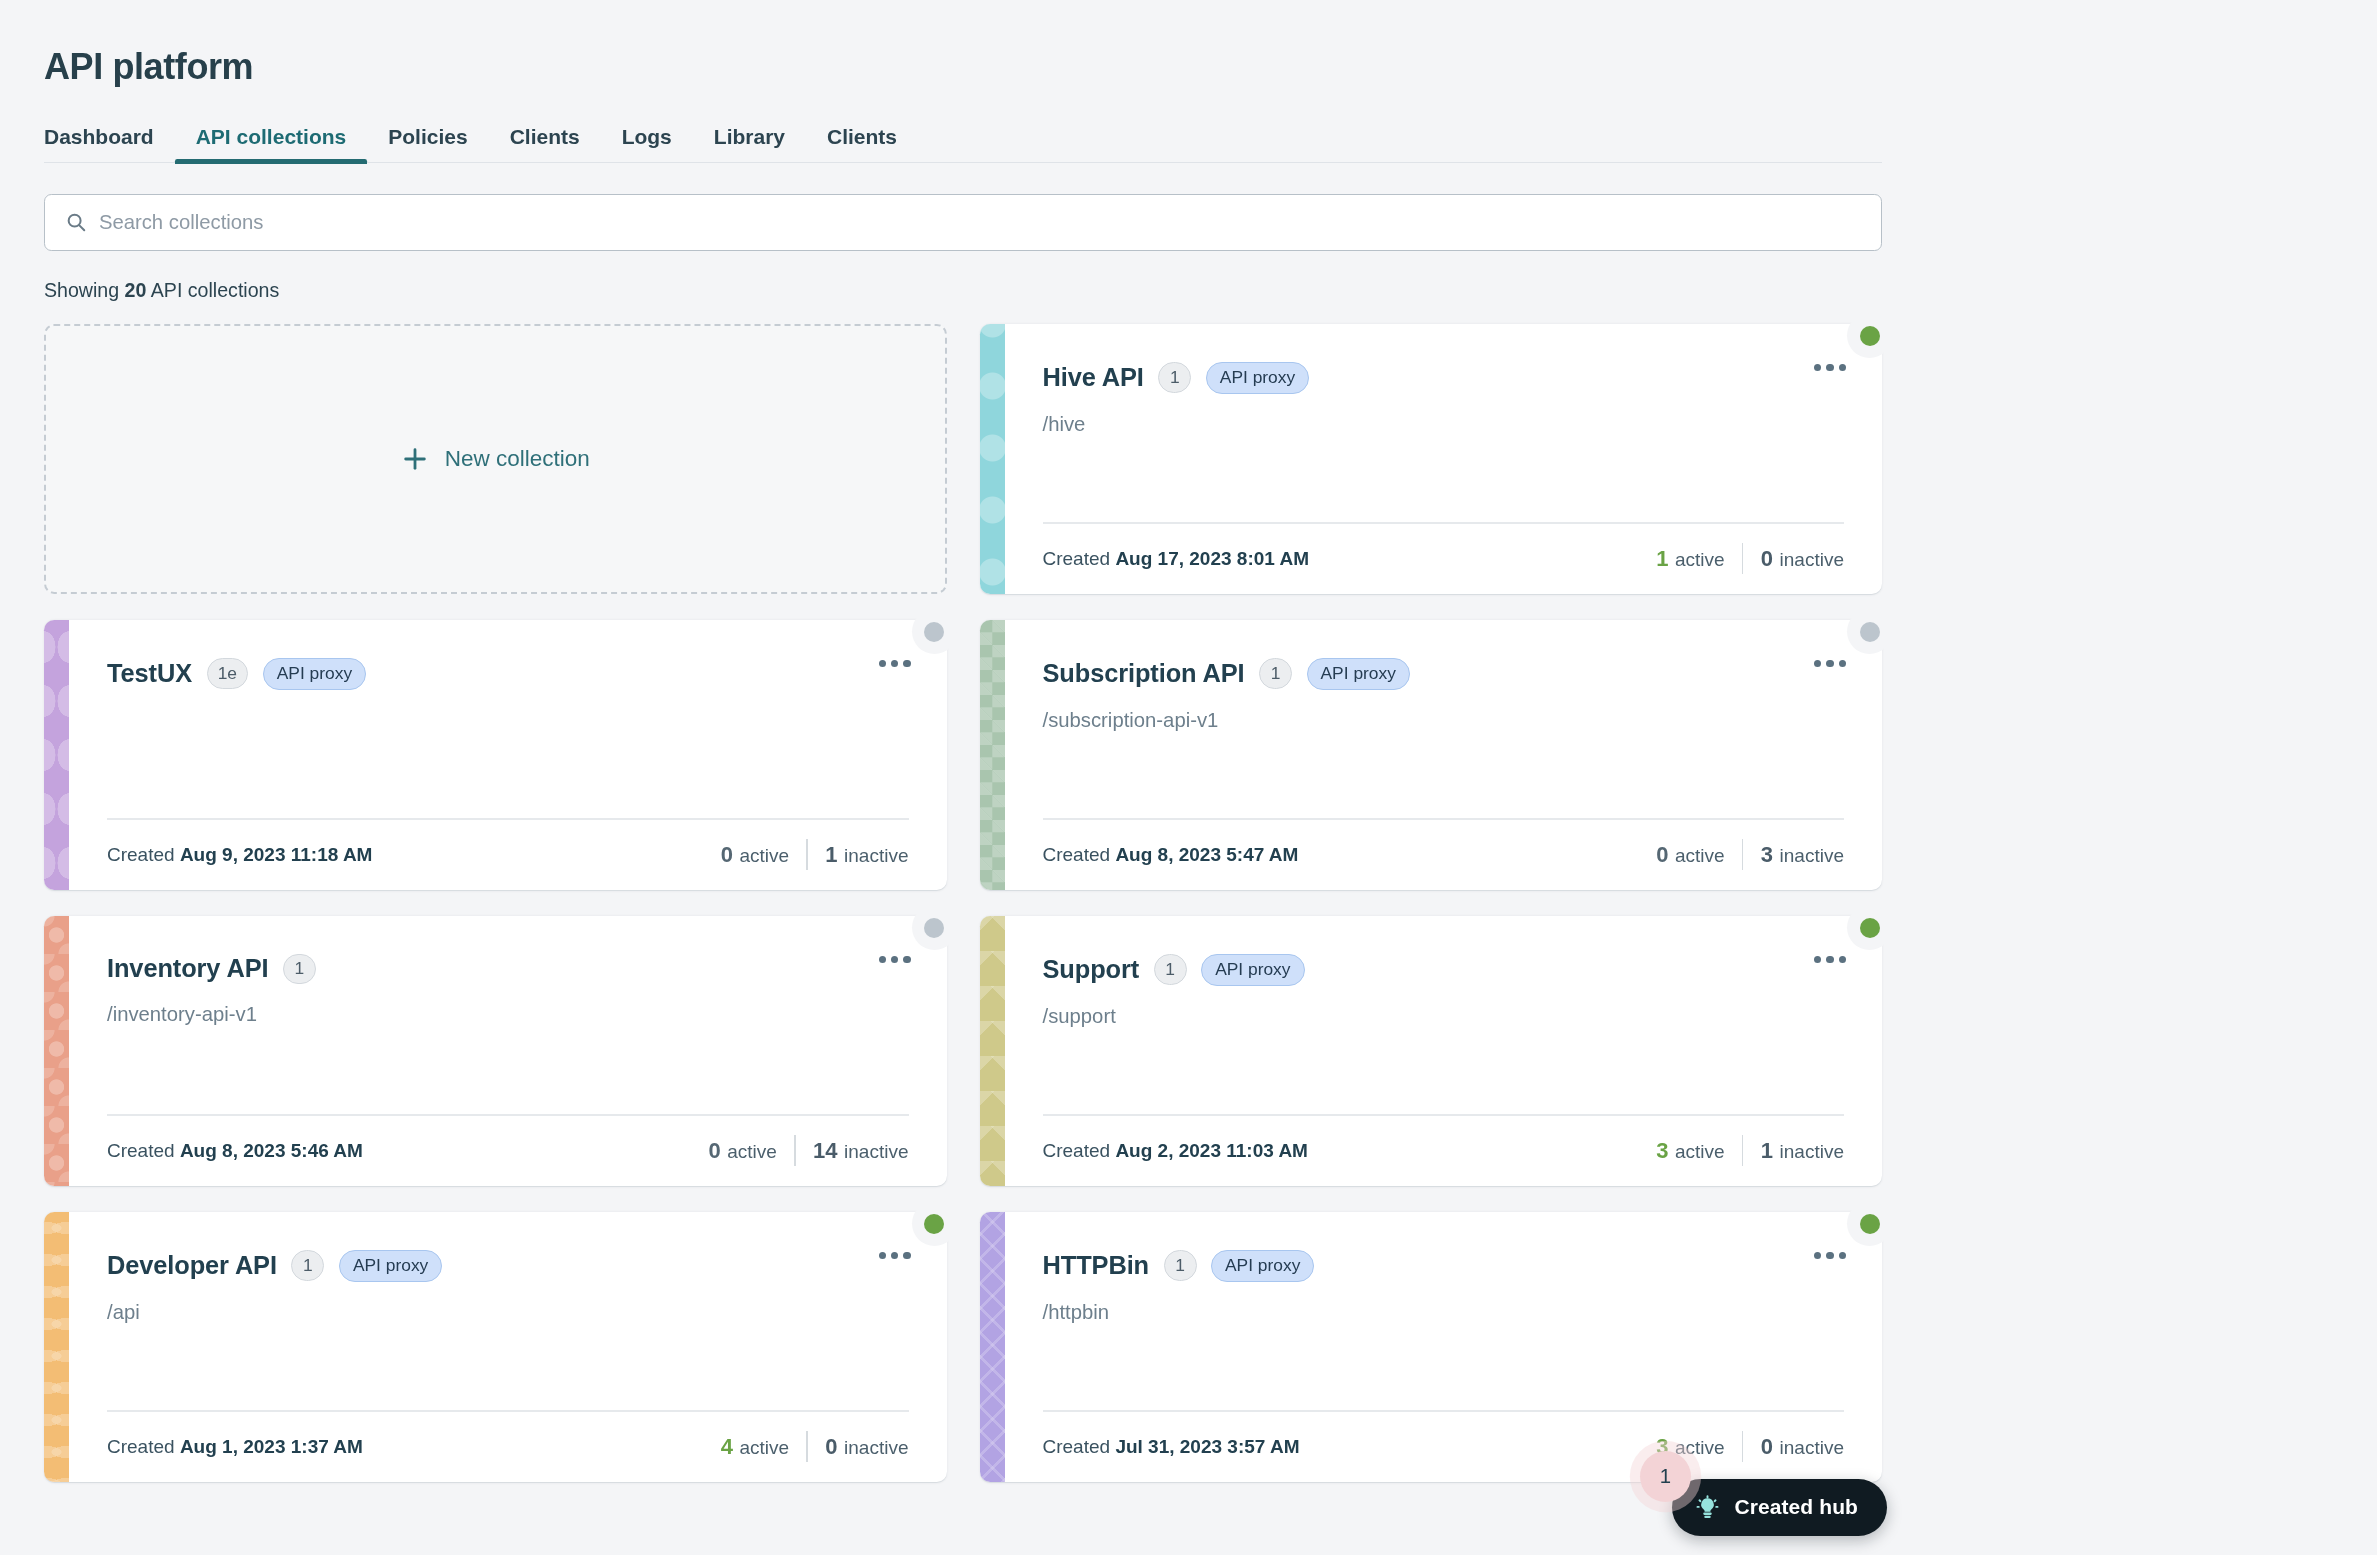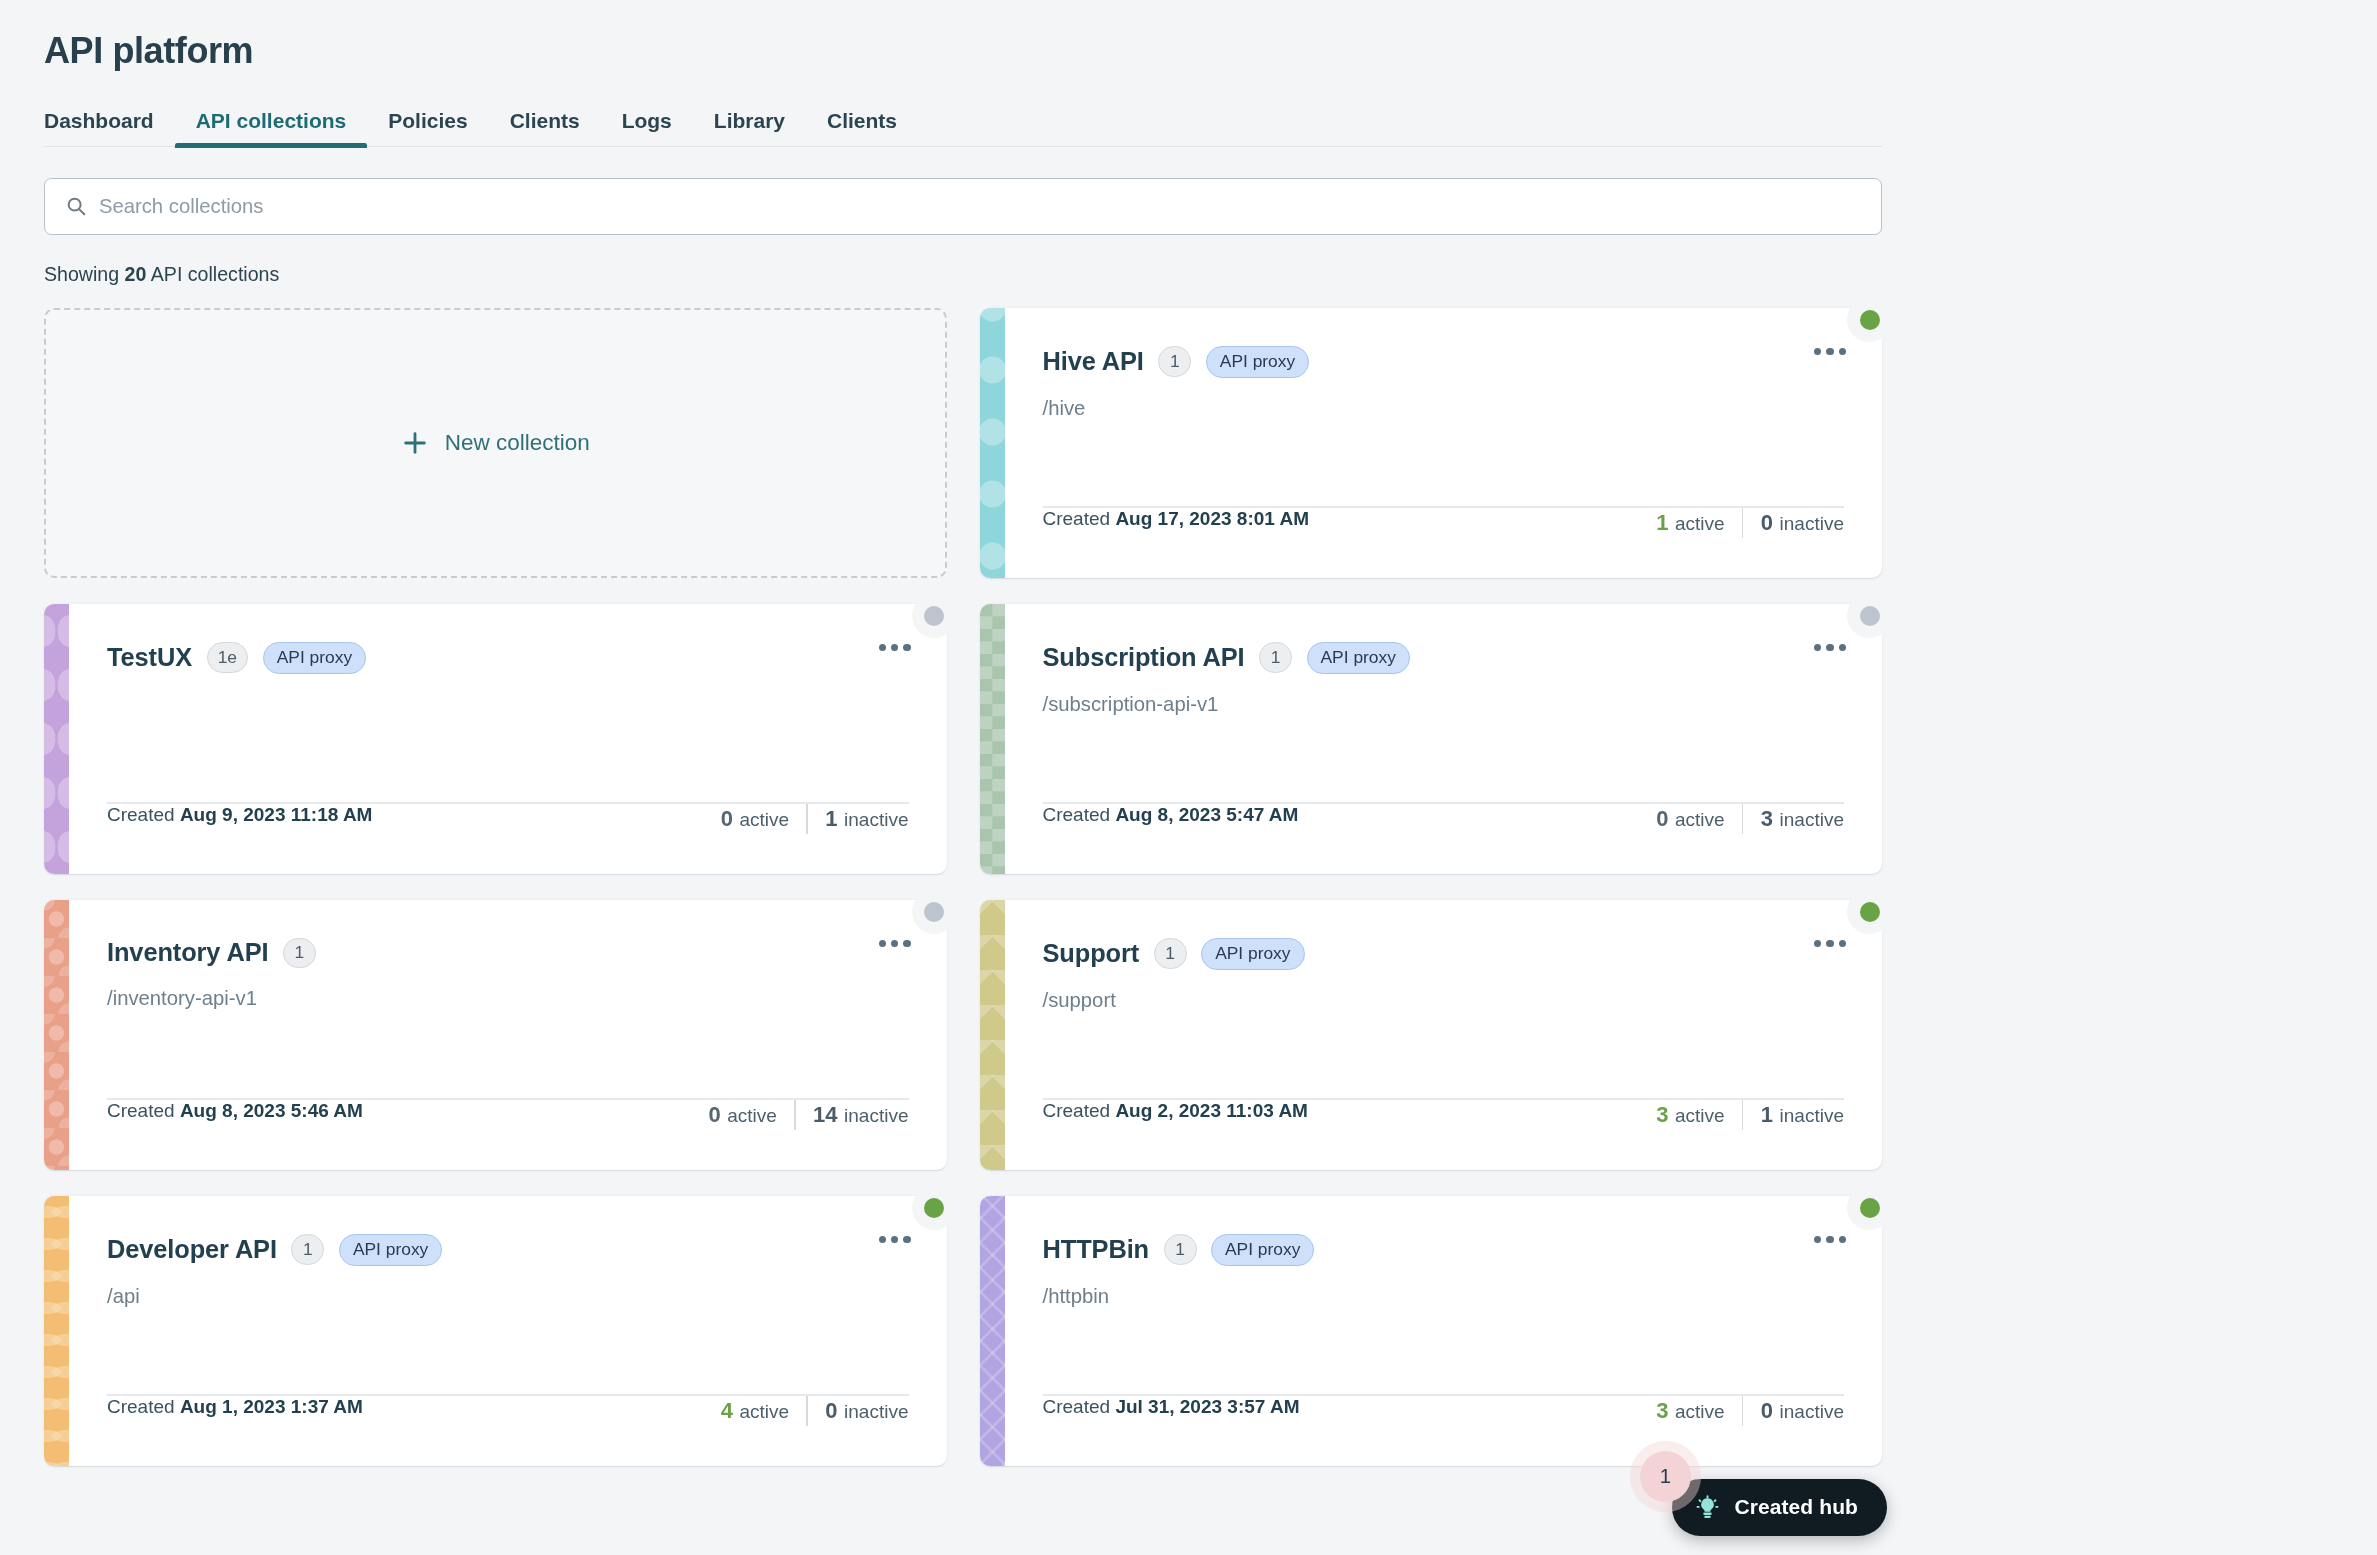--- a/index.html
+++ b/index.html
@@ -3,21 +3,21 @@
 <meta charset="utf-8">
 <style>
   * { box-sizing: border-box; margin: 0; padding: 0; }
   html, body {
     width: 2377px;
     height: 1556px;
     background: #f4f5f7;
     font-family: "Liberation Sans", sans-serif;
     overflow: hidden;
   }
-  .page { position: relative; width: 1926px; height: 1556px; padding: 0 44px; }
+  .page { position: relative; width: 1926px; height: 1556px; padding: 16px 44px; }
 
   
   .page-title {
     font-size: 36px;
     font-weight: bold;
     color: #27404b;
     letter-spacing: -0.4px;
     padding-top: 30.5px;
     line-height: 1.1;
   }
@@ -226,21 +226,21 @@
 
   .card-rule {
     margin-top: auto;
     height: 1.5px;
     background: #e6e9ec;
   }
 
   .card-foot {
     height: 70px;
     display: flex;
-    align-items: flex-start;
+    align-items: center;
     justify-content: space-between;
   }
   .created {
     font-size: 19px;
     color: #3a5260;
   }
   .created b { font-weight: bold; color: #22404f; }
   .stats { display: flex; align-items: center; gap: 0; }
   .stat { font-size: 19px; color: #4b5f6c; padding: 0 17.4px; display: flex; align-items: baseline; gap: 6.5px; }
   .stat:last-child { padding-right: 0; }

